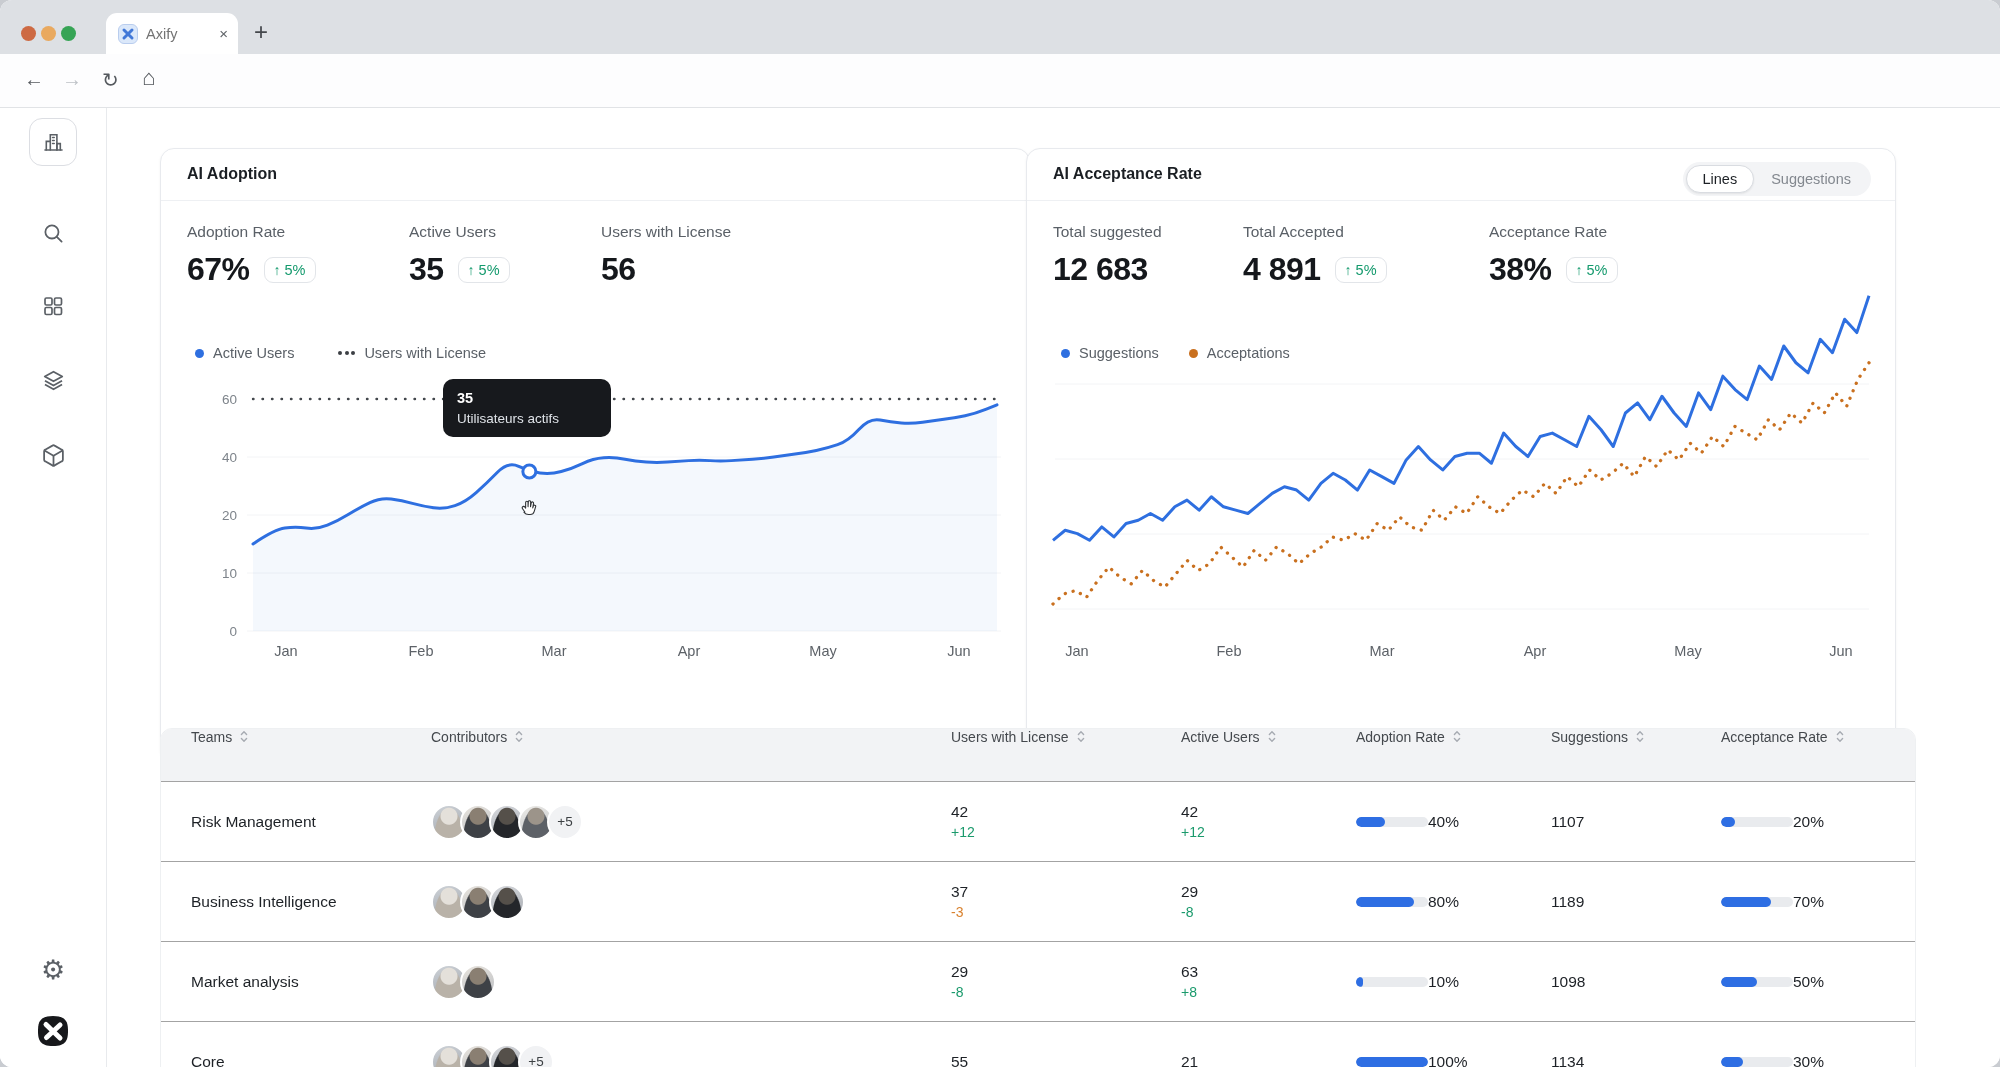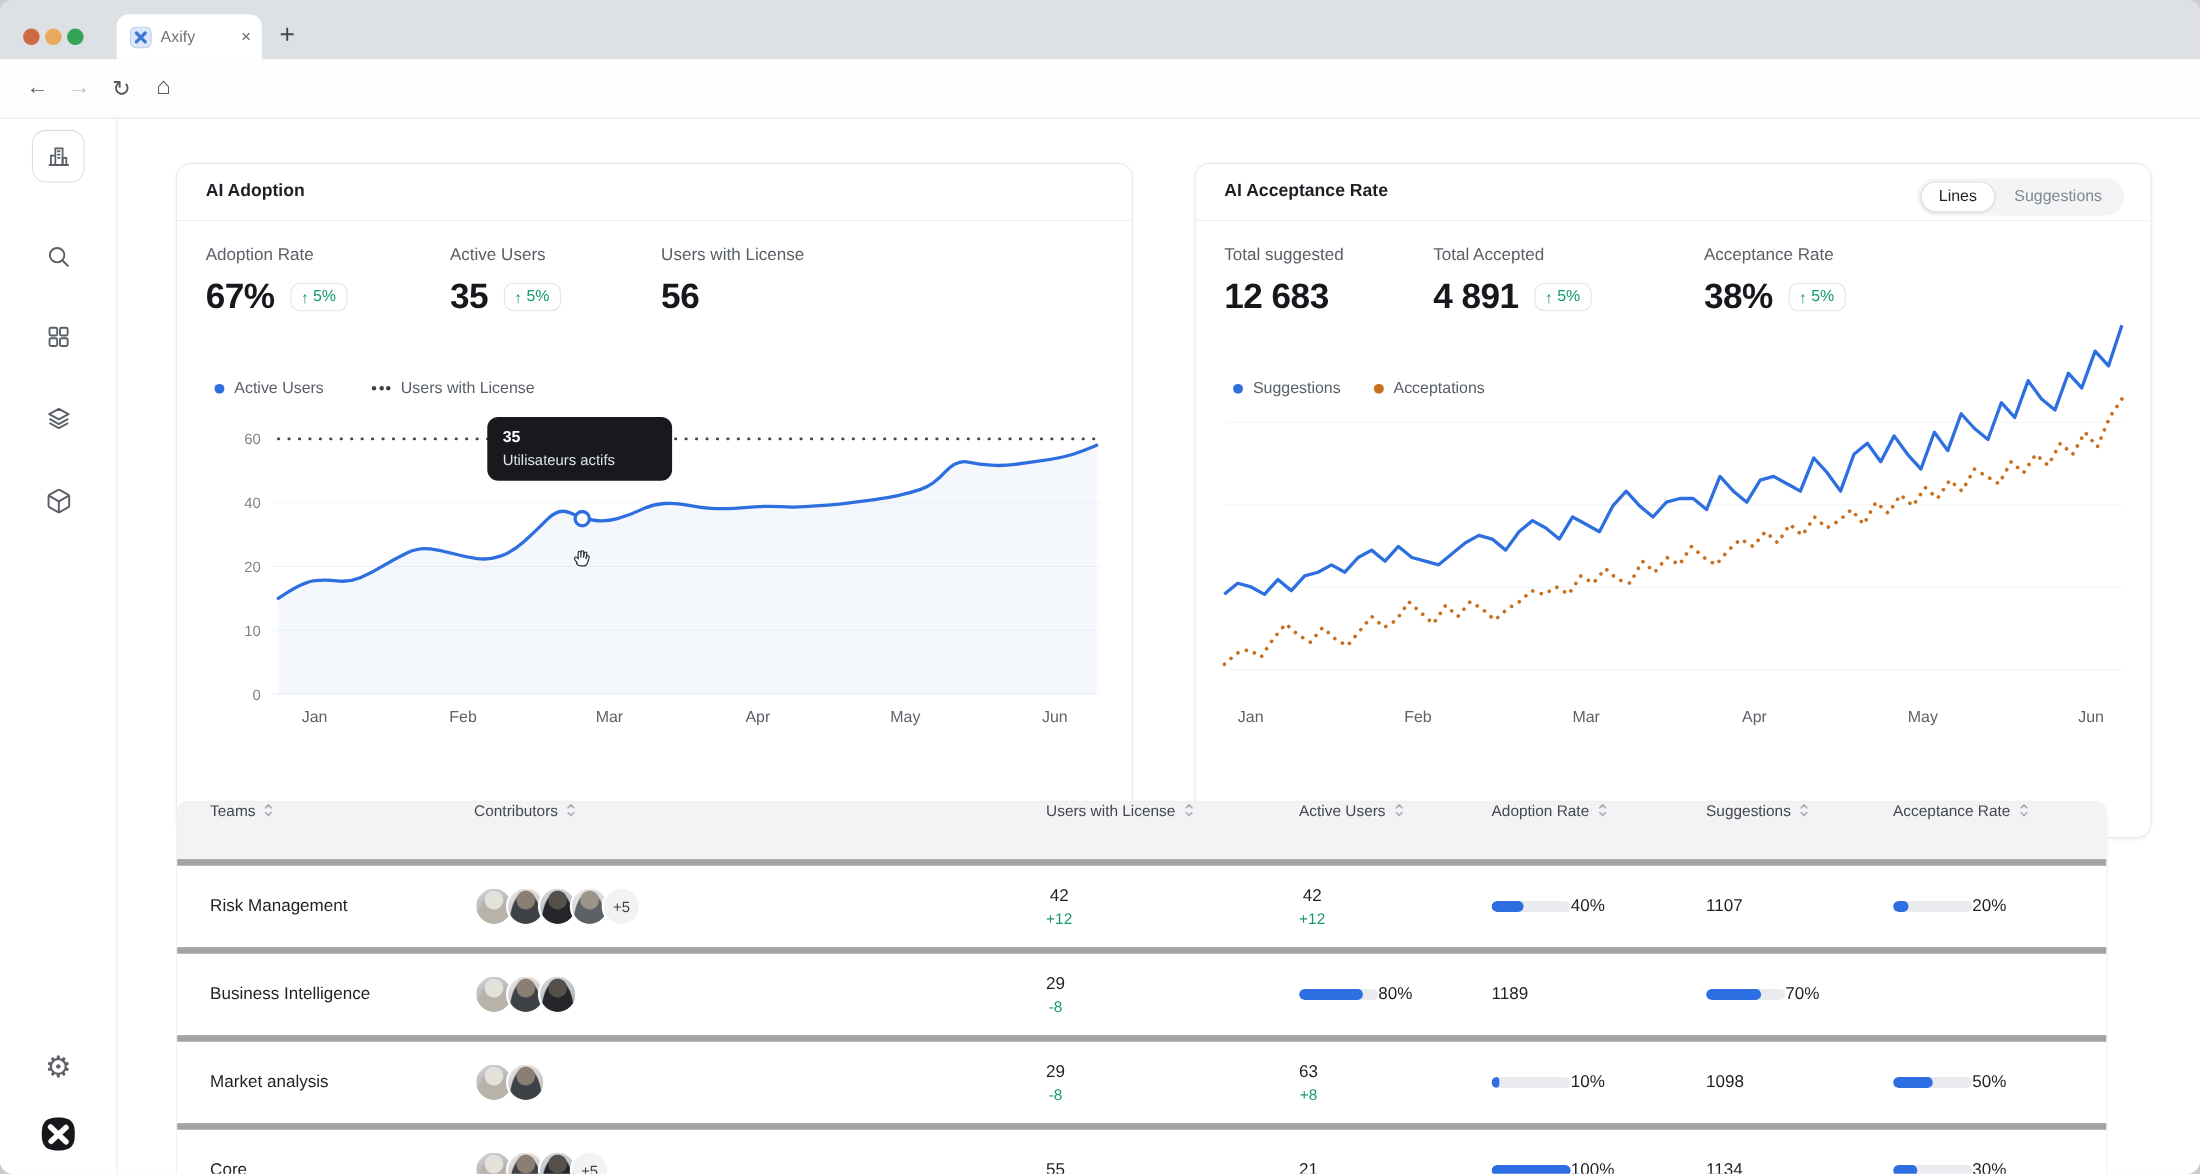--- a/index.html
+++ b/index.html
@@ -27,21 +27,21 @@
 
   
   .app { position:absolute; left:0; top:108px; width:2000px; height:959px; background:#fff; }
   .sidebar { position:absolute; left:0; top:0; width:107px; height:959px; background:#fff; border-right:1px solid #e8eaed; }
   .side-ic { position:absolute; left:29px; width:48px; height:48px; display:flex; align-items:center; justify-content:center; }
   .side-sel { border:1px solid #dcdee3; border-radius:13px; }
   .gear-glyph { font-size:27px; color:#5b6066; }
 
   
   .card { position:absolute; top:40px; width:870px; height:614px; background:#fff; border:1px solid #e8eaee; border-radius:14px; box-shadow:0 1px 3px rgba(20,30,40,.05); }
-  .card1 { left:160px; } .card2 { left:1086px; }
+  .card1 { left:160px; } .card2 { left:1026px; }
   .card-head { position:absolute; left:0; top:0; width:100%; height:52px; border-bottom:1px solid #eef0f3; }
   .card-title { position:absolute; left:26px; top:16px; font-size:16px; font-weight:700; color:#1b1f24; }
   .metrics { position:absolute; left:26px; top:74px; display:flex; }
   .metric .m-label { font-size:15.5px; color:#5a6067; }
   .metric .m-row { display:flex; align-items:center; gap:14px; margin-top:10px; }
   .metric .m-value { font-size:32px; font-weight:700; color:#15181c; letter-spacing:-.5px; }
   .badge { display:inline-flex; align-items:center; gap:4px; border:1px solid #e2e5e9; border-radius:9px; padding:4px 9px; font-size:14.5px; color:#149a6d; background:#fff; }
   .badge .arr { font-size:14px; }
   .legend { position:absolute; left:34px; top:196px; display:flex; gap:44px; align-items:center; }
   .leg-item { display:flex; align-items:center; gap:9px; font-size:14.5px; color:#5a6067; }
@@ -58,21 +58,21 @@
   .tooltip { position:absolute; left:282px; top:230px; width:168px; background:#17191d; border-radius:10px; padding:11px 14px; z-index:5; }
   .tt-val { font-size:14.5px; font-weight:700; color:#fff; }
   .tt-lab { font-size:13.5px; color:#dfe3e8; margin-top:5px; }
 
   
   .tablebox { position:absolute; left:160px; top:620px; width:1756px; height:400px; border:1px solid #eef0f2; border-radius:12px 12px 0 0; overflow:hidden; background:#fff; }
   .t-grid { display:grid; grid-template-columns:250px 520px 230px 175px 195px 170px 1fr; }
   .t-head { background:#f2f3f5; height:52px; }
   .t-head .hc { display:flex; align-items:flex-start; gap:6px; padding-left:20px; font-size:14px; color:#44484d; }
   .t-head .hc:first-child { padding-left:30px; }
-  .t-row { height:80px; border-top:6px solid #a3a3a3;text-align:center; }
+  .t-row { height:80px; border-top:1px solid #a3a3a3; }
   .t-row .tc { display:flex; align-items:center; padding-left:20px; }
   .t-row .tc:first-child { padding-left:30px; font-size:15.5px; color:#1d2126; }
   .vstack { display:flex; flex-direction:column; gap:3px; }
   .v-main { font-size:15.5px; color:#1d2126; }
   .v-delta { font-size:14px; }
   .v-delta.green { color:#1a9a6c; } .v-delta.orange { color:#d9822f; }
   .avatars { display:flex; align-items:center; }
   .av { width:36px; height:36px; border-radius:50%; border:2px solid #fff; margin-left:-7px; }
   .av:first-child { margin-left:0; }
   .av0 { background:radial-gradient(circle at 50% 32%, #e4e0da 0 8px, transparent 9px), radial-gradient(ellipse at 50% 98%, #b9b2a8 0 14px, transparent 15px), linear-gradient(160deg,#cfd3d8,#9aa0a8); }
@@ -415,20 +415,26 @@
             <div class="tc">Business Intelligence</div>
             <div class="tc">
               <div class="avatars">
                 <div class="av av0"></div>
                 <div class="av av1"></div>
                 <div class="av av2"></div>
               </div>
             </div>
             <div class="tc">
               <div class="vstack">
+                <div class="v-main">37</div>
+                <div class="v-delta orange">-3</div>
+              </div>
+            </div>
+            <div class="tc">
+              <div class="vstack">
                 <div class="v-main">29</div>
                 <div class="v-delta green">-8</div>
               </div>
             </div>
             <div class="tc">
               <div class="barwrap">
                 <div class="track">
                   <div class="fill" style="width: 57.6px;"></div>
                 </div>
                 <div class="pct">80%</div>

